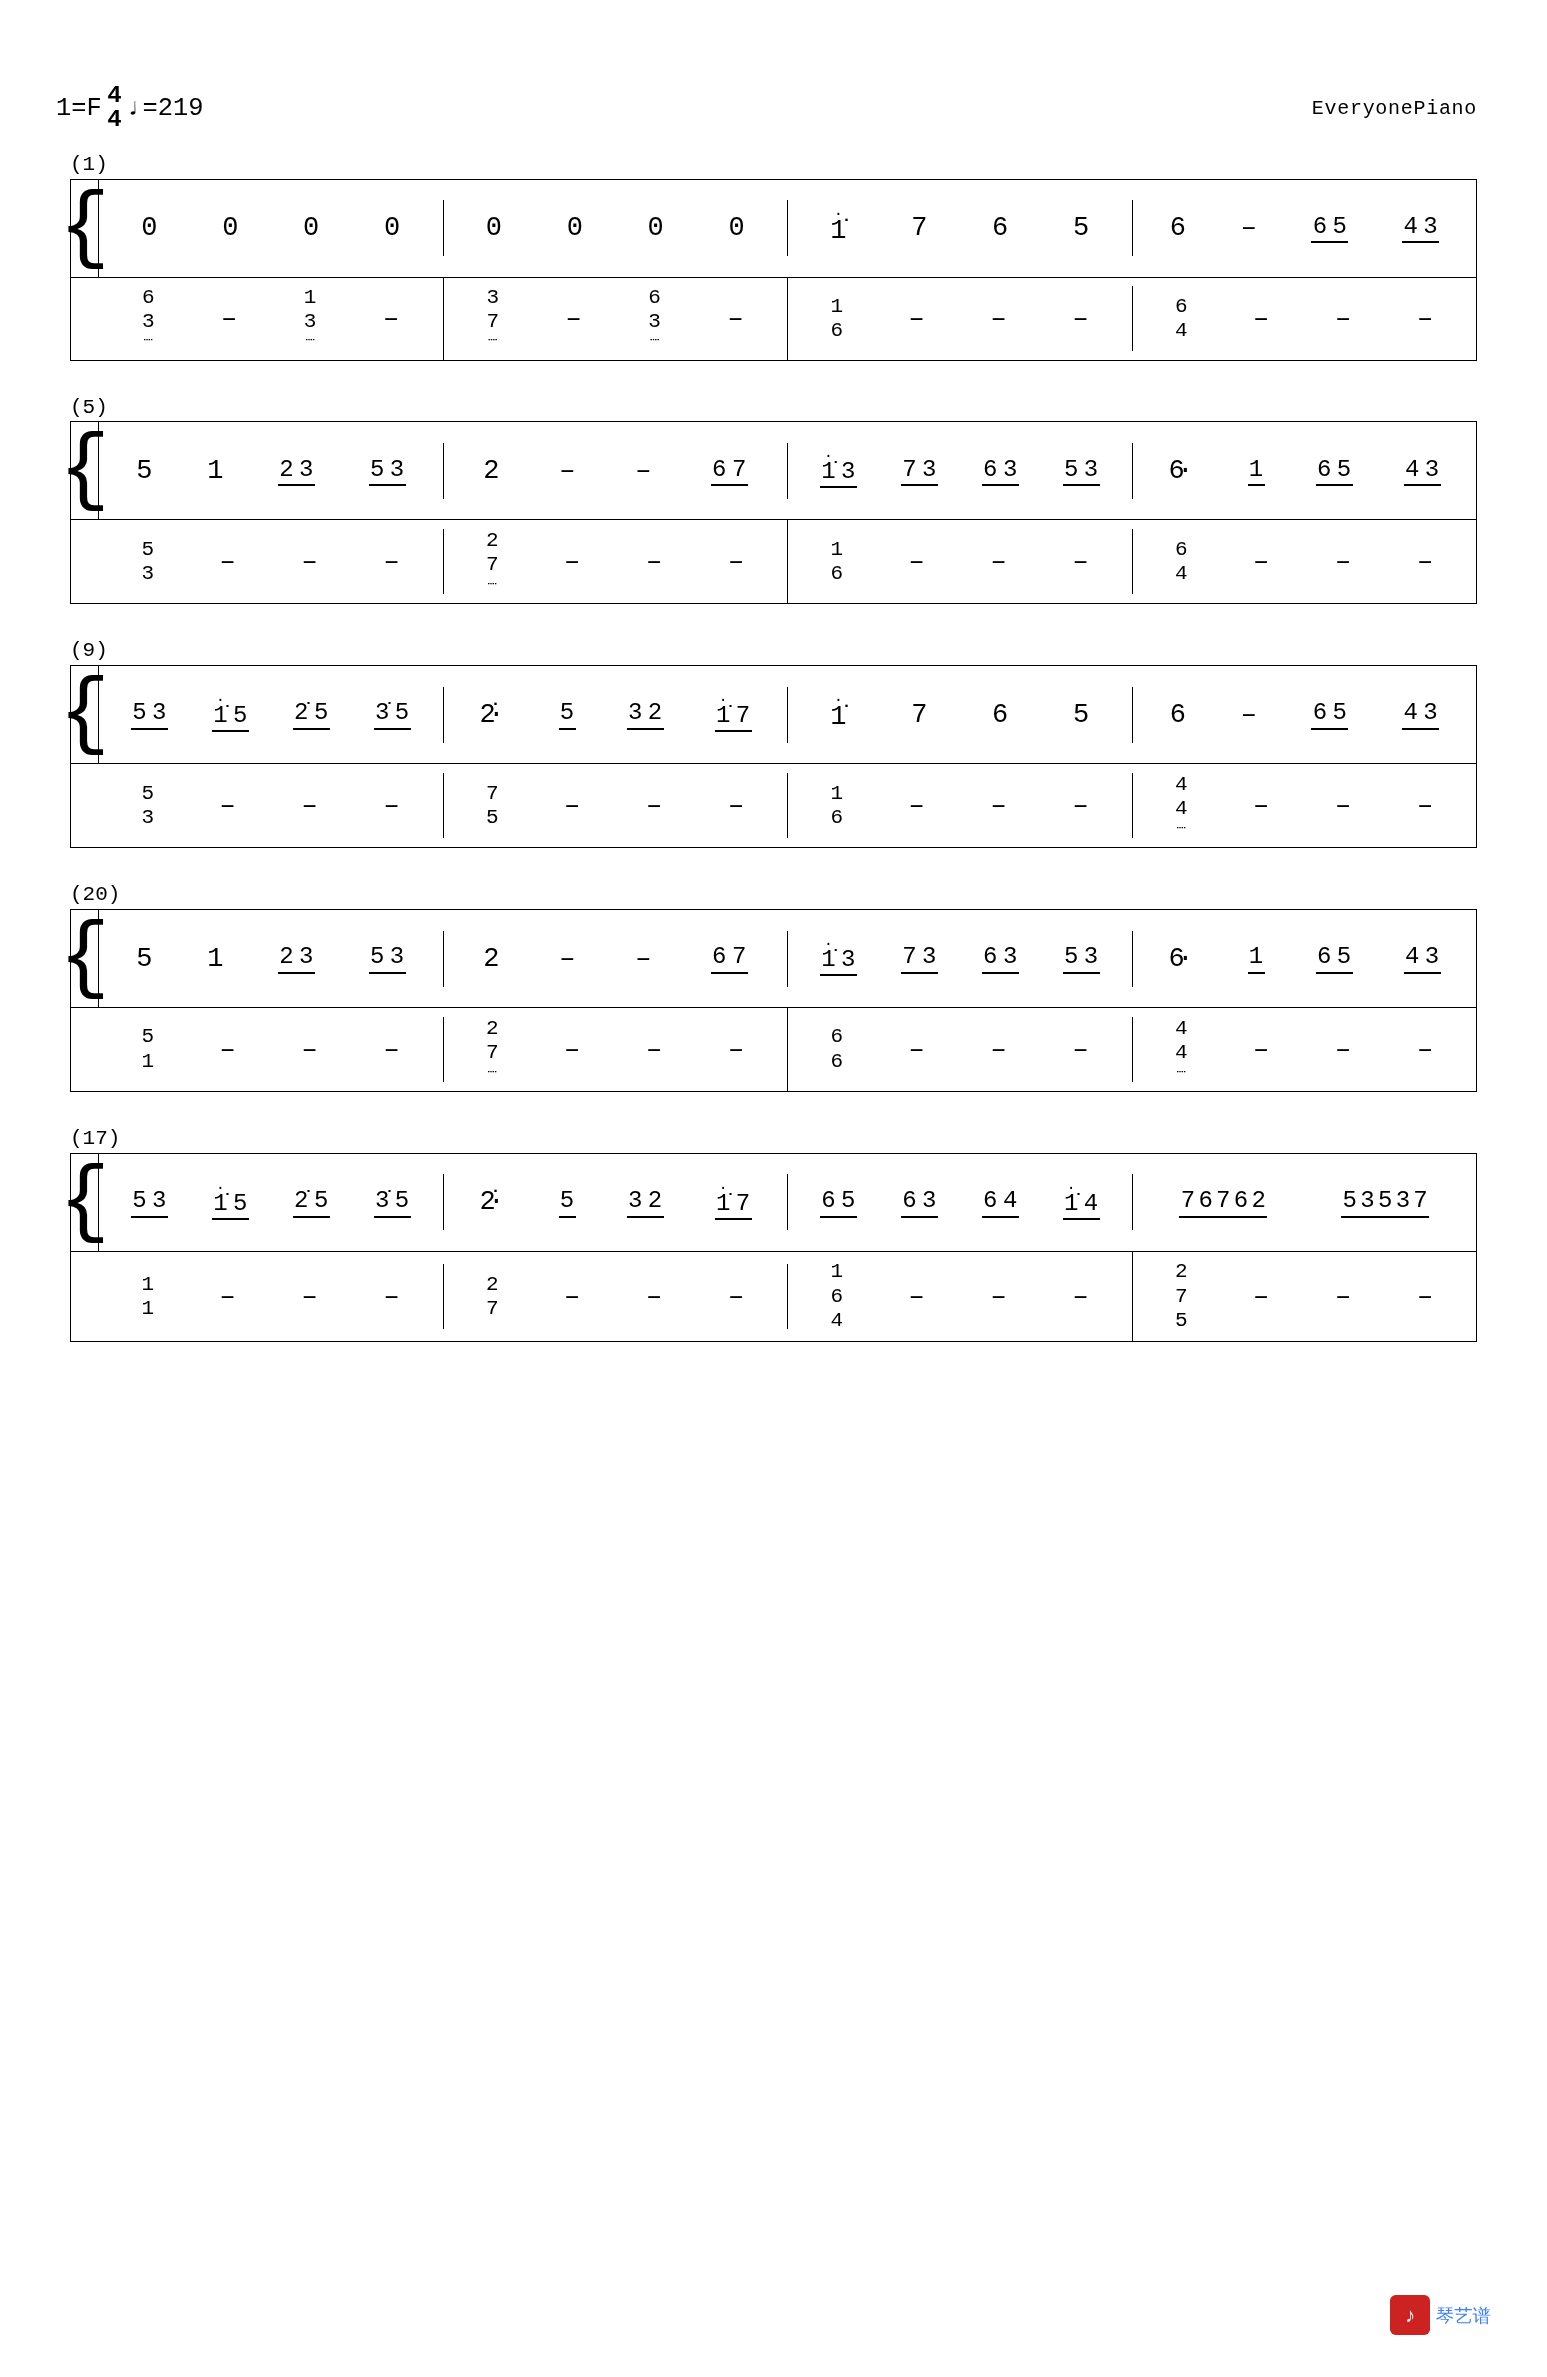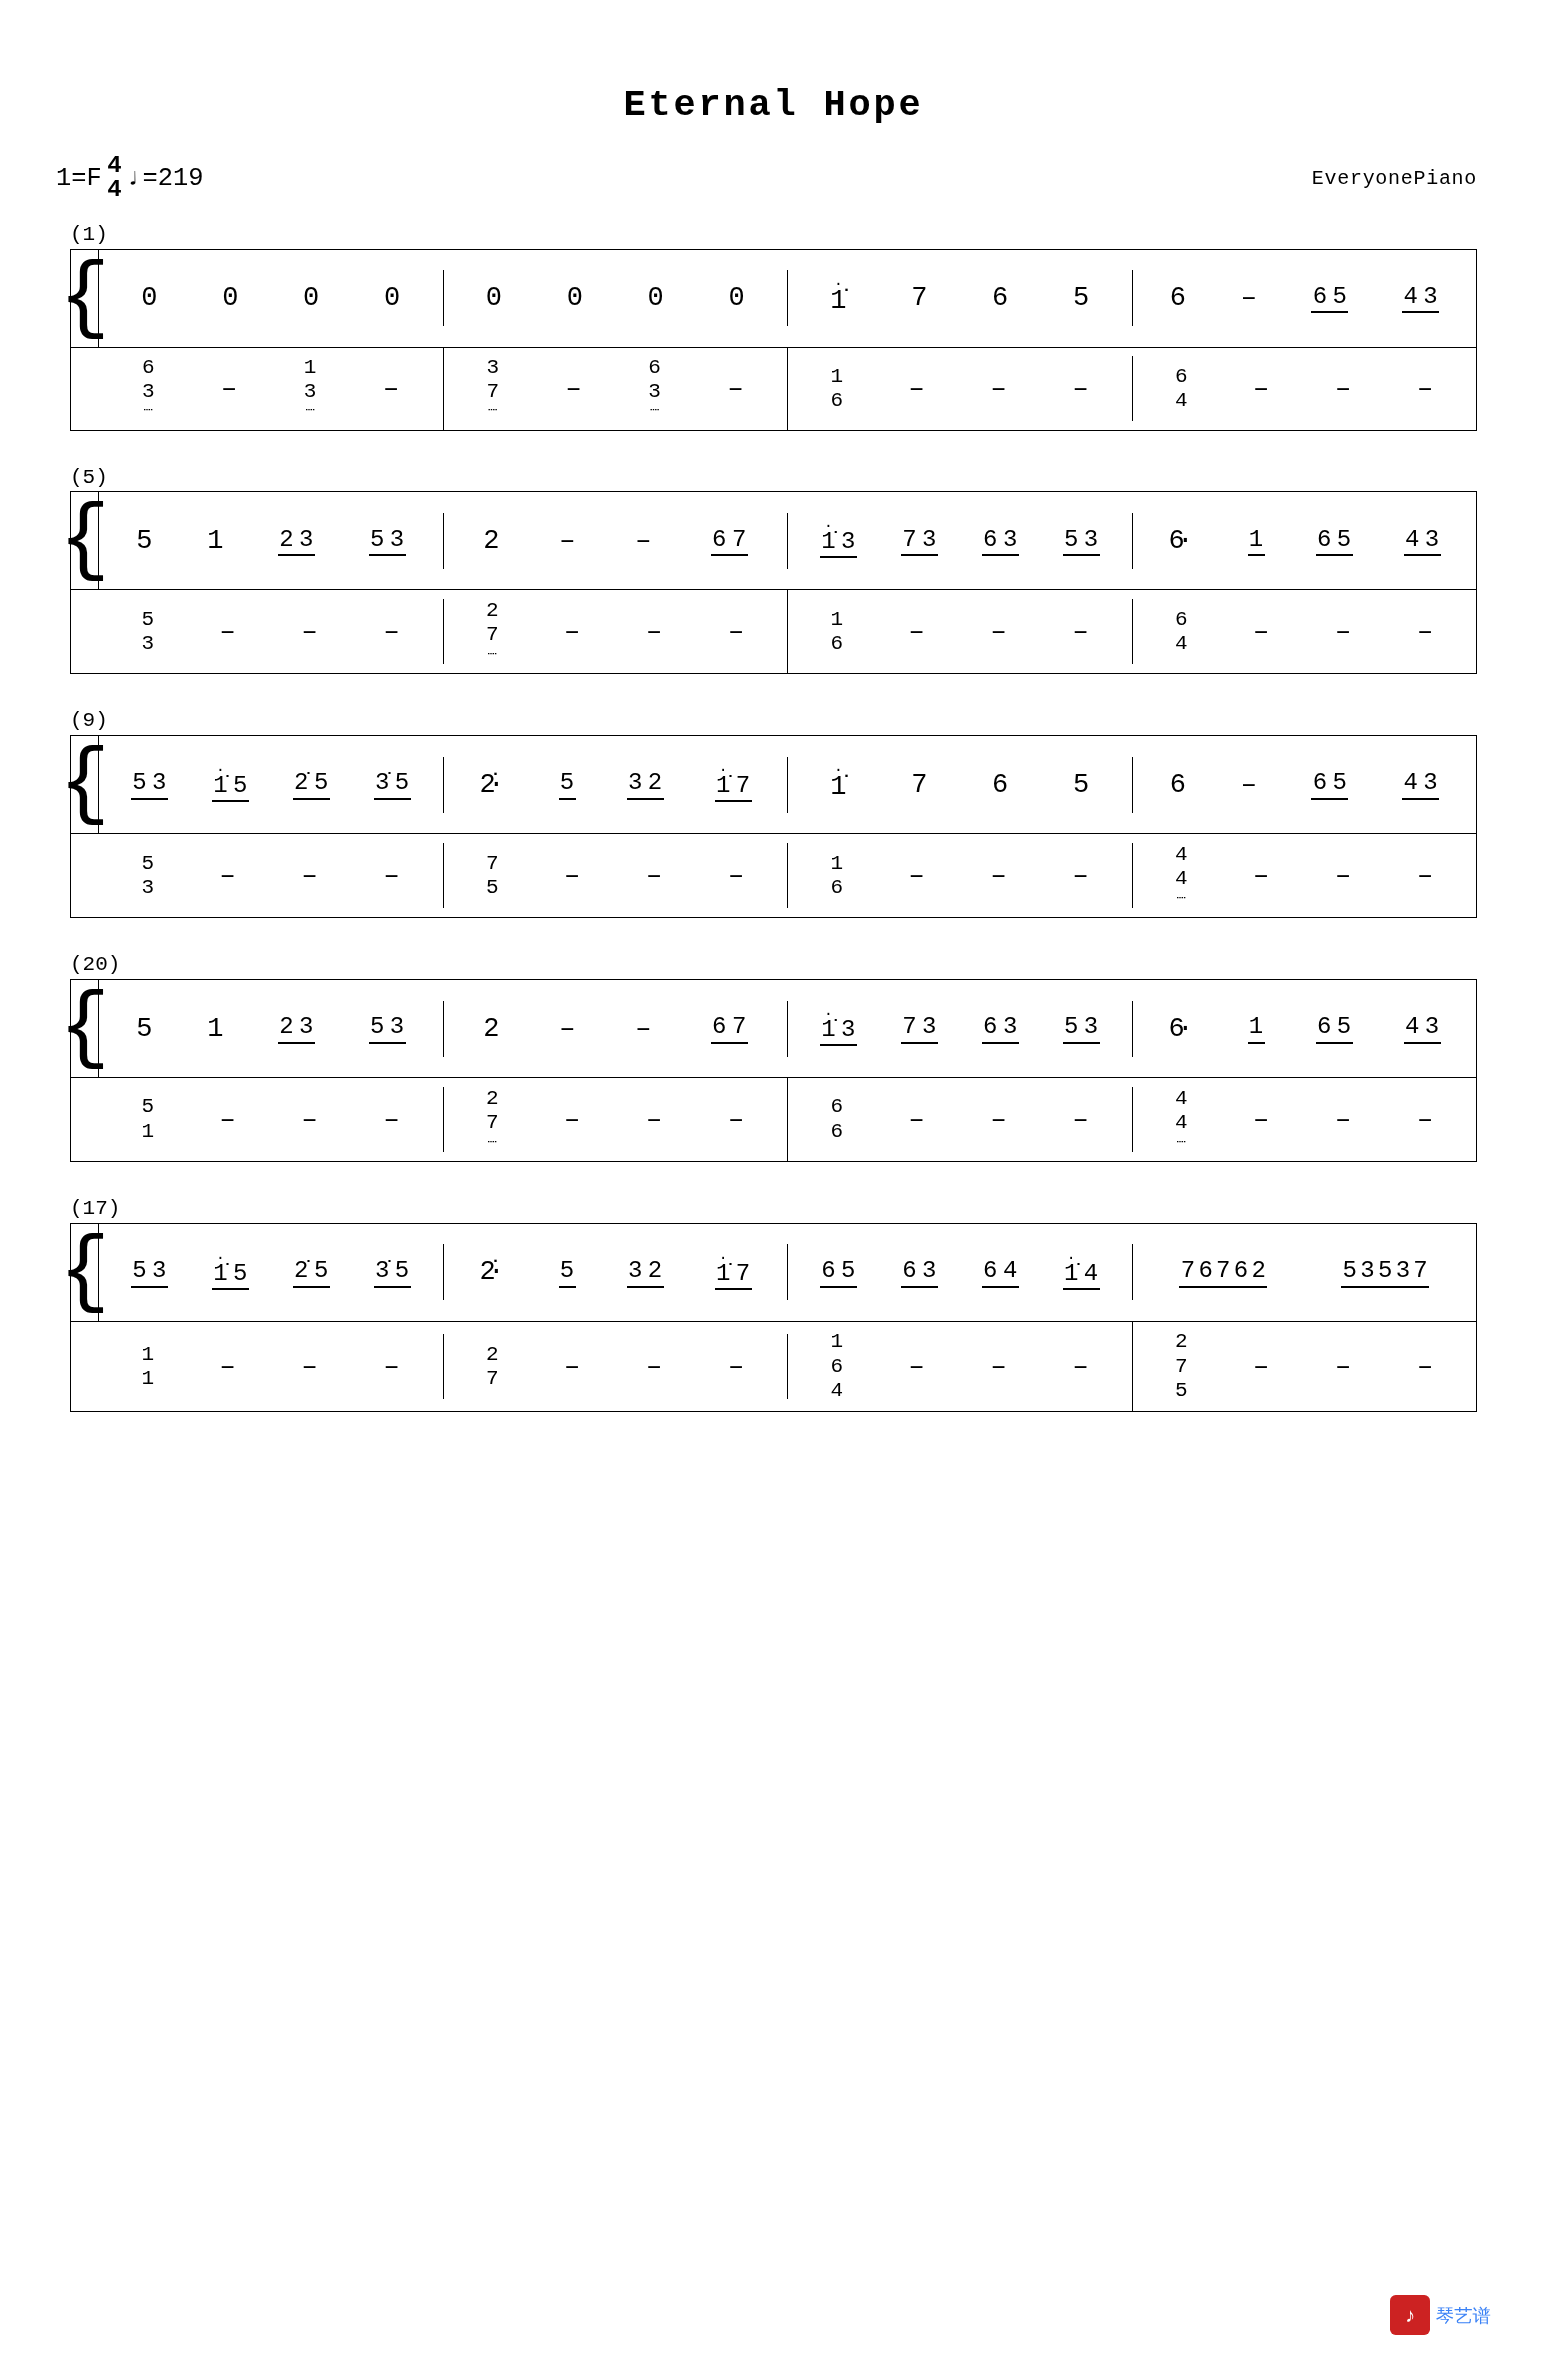--- a/index.html
+++ b/index.html
@@ -167,21 +167,20 @@
     
     .sec-num {
       font-size: 21px;
       margin: 21px 14px 2.8px 14px;
     }
   </style>
 </head>
 <body>
 
 <div class="page-title">
-  <div class="title-main">Eternal Hope</div>
 </div>
 
 <div class="meta-row">
   <div class="key-time">
     <span style="font-size:25.4px;">1=F</span>
     <span class="time-sig">
       <span style="font-size:24px;font-weight:bold;">4</span>
       <span style="font-size:24px;font-weight:bold;">4</span>
     </span>
     <span style="font-size:25.4px;">♩=219</span>

